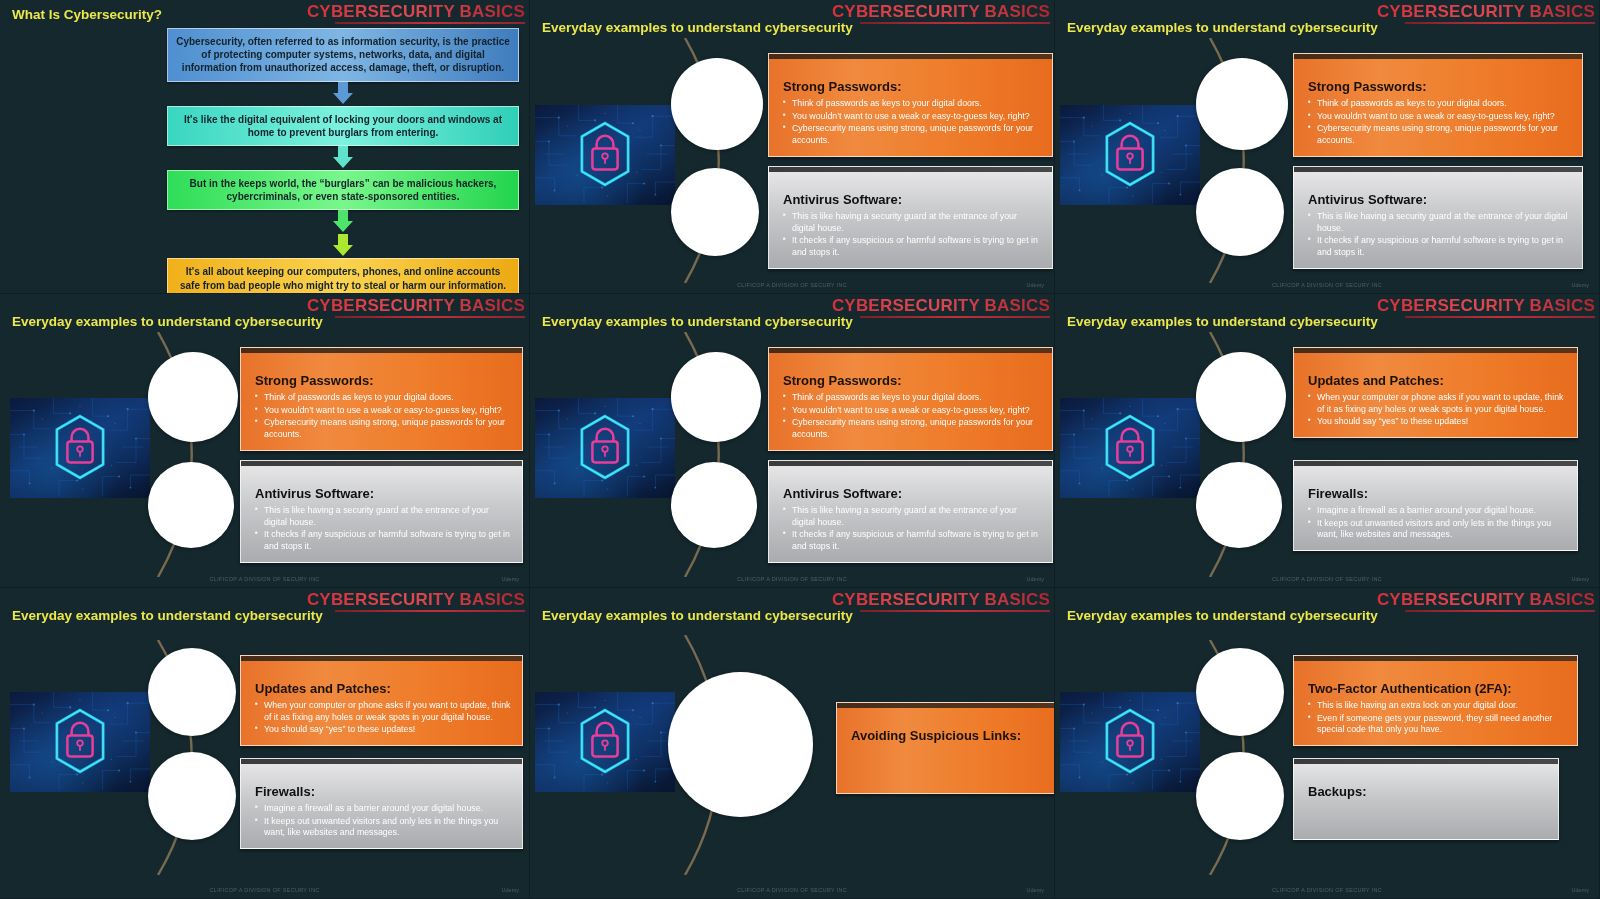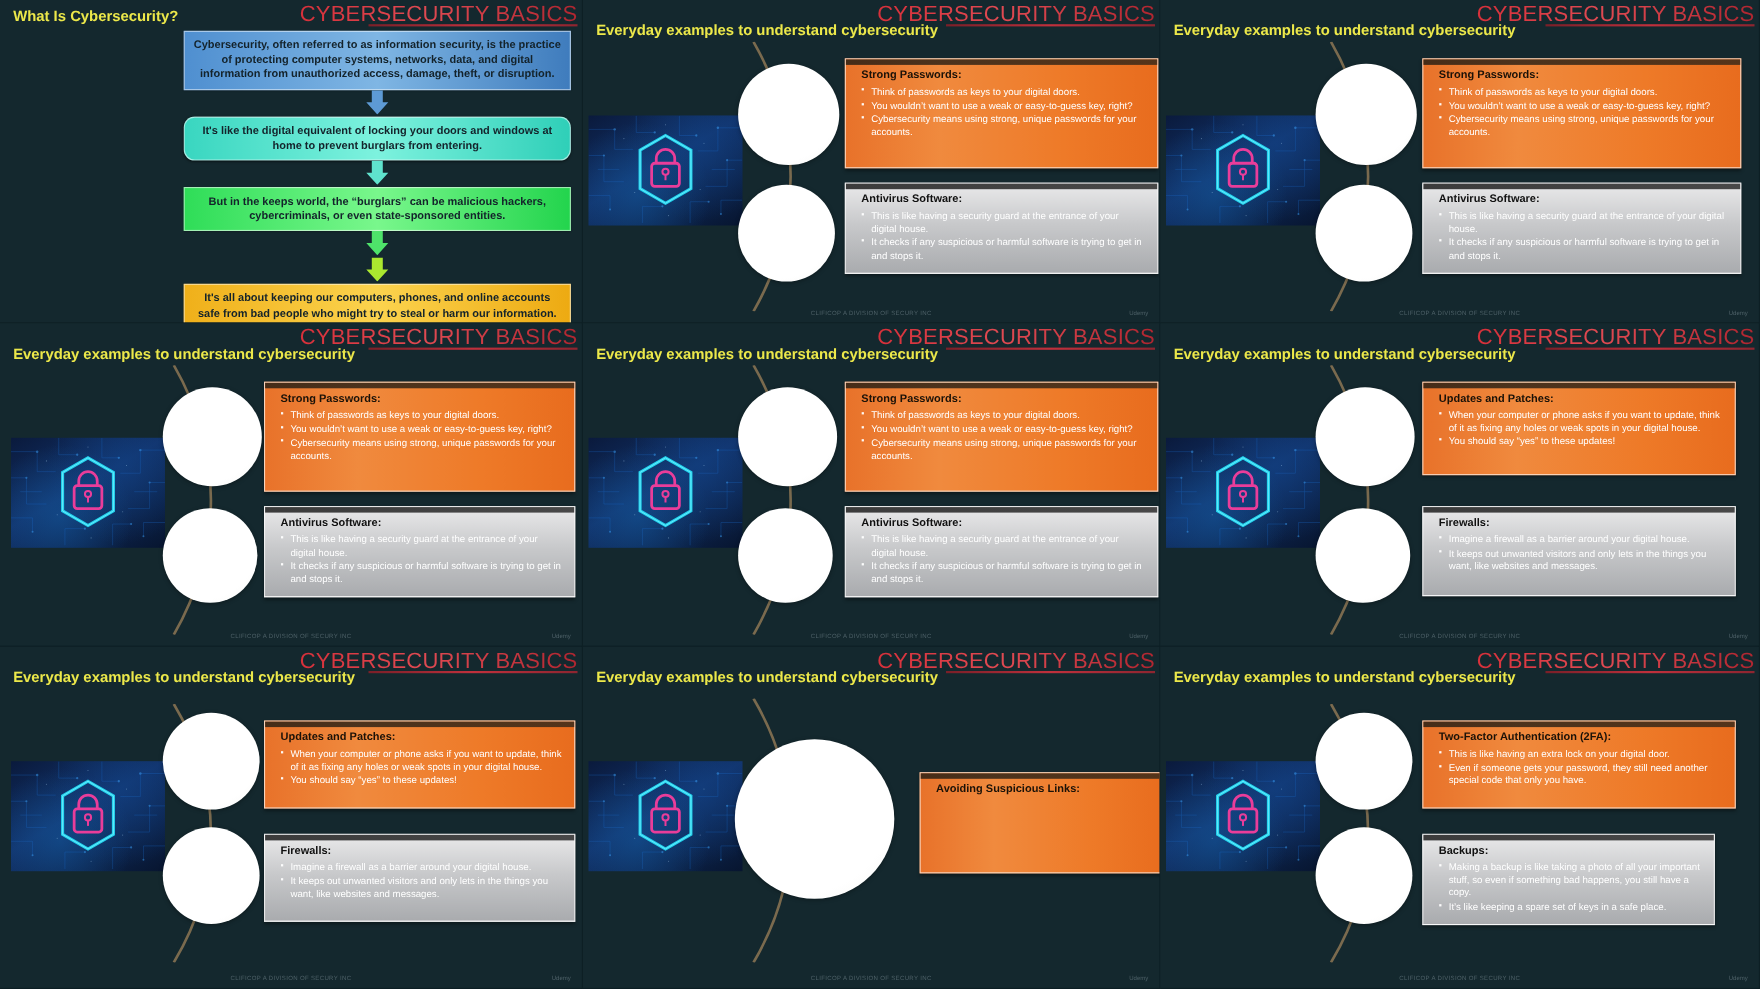--- a/index.html
+++ b/index.html
@@ -21,22 +21,22 @@
     position: relative;
     overflow: hidden;
     background: #14282e;
     border-right: 1px solid #0d1f24;
     border-bottom: 1px solid #0d1f24;
   }
   
   .brand {
     position: absolute;
     top: 2px; right: 4px;
-    font-size: 20px;
-    font-weight: normal;
+    font-size: 17px;
+    font-weight: bold;
     letter-spacing: .2px;
     background: linear-gradient(90deg,#d6303a 0%,#e04a52 45%,#b02630 100%);
     -webkit-background-clip: text;
     background-clip: text;
     color: transparent;
     white-space: nowrap;
   }
   .brand-rule {
     position: absolute;
     top: 22px; right: 4px;
@@ -82,21 +82,21 @@
     padding: 6px 8px;
     text-align: center;
     font-size: 10px;
     font-weight: bold;
     line-height: 1.32;
     color: #14232b;
     border: 1px solid rgba(255,255,255,.55);
     box-shadow: 0 1px 2px rgba(0,0,0,.45);
   }
   .fb1 { background: linear-gradient(90deg,#4f8fd0 0%,#7fb6e4 50%,#3f7cbd 100%); }
-  .fb2 { background: linear-gradient(90deg,#39d6c0 0%,#7df2de 50%,#2fcfb8 100%); border-radius: 10px; }
+  .fb2 { background: linear-gradient(90deg,#39d6c0 0%,#7df2de 50%,#2fcfb8 100%); }
   .fb3 { background: linear-gradient(90deg,#2fdd58 0%,#79f78c 50%,#23d44d 100%); }
   .fb4 { background: linear-gradient(90deg,#9ee51f 0%,#c6f352 50%,#94e018 100%); }
   .fb5 { background: linear-gradient(90deg,#f0b01a 0%,#fbd34e 50%,#edaa12 100%); }
   .arrow-wrap { position: relative; height: 24px; }
   .arrow-shape {
     position: absolute; left: 50%; top: 0;
     transform: translateX(-50%);
     width: 26px; height: 22px;
   }
 
@@ -130,25 +130,25 @@
   .callout.gray {
     background: linear-gradient(180deg,#e9e9ea 0%,#c8c9cb 45%,#a9abae 100%);
   }
   .callout.gray::before {
     content:"";
     position:absolute; left:0; right:0; top:0; height:5px;
     background: linear-gradient(90deg,#1d1d1d,#2c2c2c);
     opacity:.85;
   }
   .callout h4 {
-    font-size: 10px;
+    font-size: 13px;
     font-weight: bold;
     color: #1b1208;
     margin-bottom: 4px;
-    margin-top: 2px;
+    margin-top: 18px;
   }
   .callout.gray h4 { color: #101010; }
   .callout ul { list-style: none; }
   .callout li {
     position: relative;
     font-size: 8.8px;
     line-height: 1.33;
     color: #ffffff;
     padding-left: 9px;
     margin-bottom: 1px;
@@ -760,20 +760,16 @@
 <div class="callout orange" style="left: 238px; top: 67px; width: 285px; min-height: 80px; ">
         <h4>Two-Factor Authentication (2FA):</h4>
         <ul>
           <li>This is like having an extra lock on your digital door.</li>
           <li>Even if someone gets your password, they still need another special code that only you have.</li>
         </ul>
       </div>
       <div class="dot" style="left: 141px; top: 60px; width: 88px; height: 88px;"></div>
       <div class="callout gray" style="left: 238px; top: 170px; width: 266px; min-height: 82px; padding-left: 14px;">
         <h4>Backups:</h4>
-        <ul>
-          <li>Making a backup is like taking a photo of all your important stuff, so even if something bad happens, you still have a copy.</li>
-          <li>It’s like keeping a spare set of keys in a safe place.</li>
-        </ul>
       </div>
       <div class="dot" style="left: 141px; top: 164px; width: 88px; height: 88px;"></div>
     </div>
   </div>
 
 </body></html>

